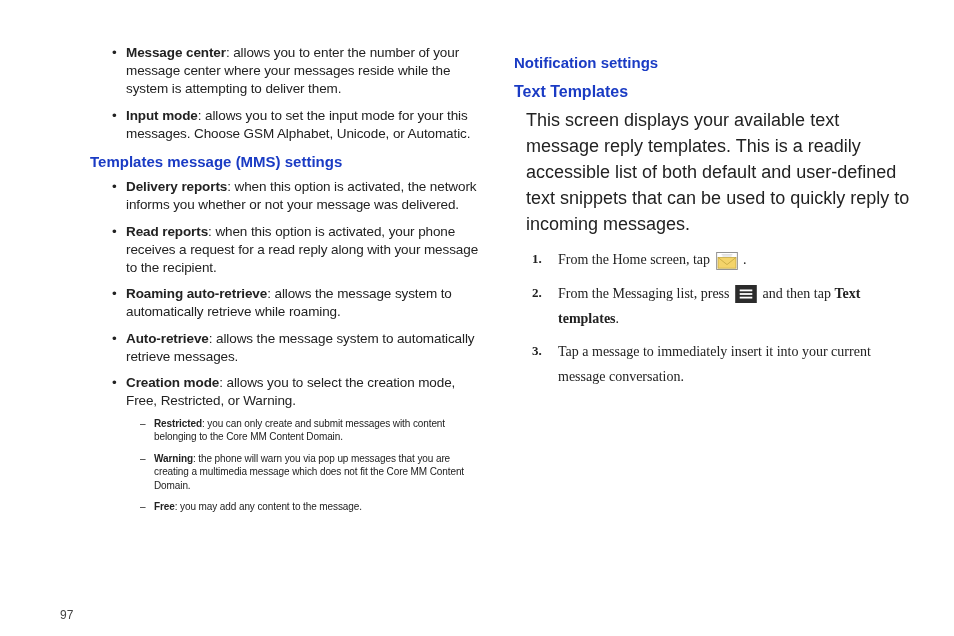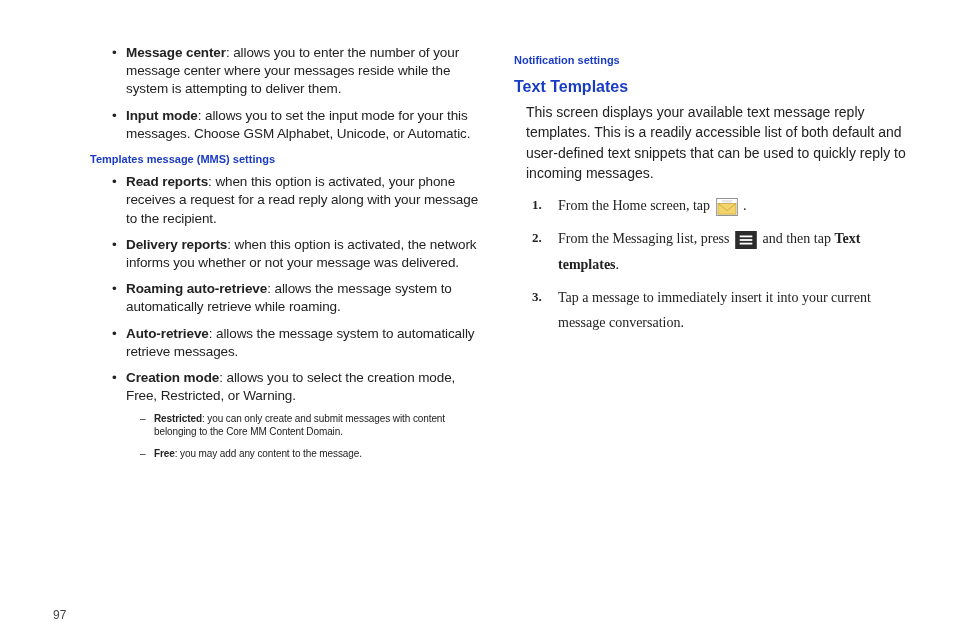--- a/index.html
+++ b/index.html
@@ -22,21 +22,21 @@
   }
   .col {
     flex: 1;
     padding: 0 14px;
     box-sizing: border-box;
   }
   .col.left { padding-left: 60px; }
   .blue-sub {
     color: #1a3bc4;
     font-weight: bold;
-    font-size: 11px;
+    font-size: 15px;
     margin: 10px 0 8px 0;
   }
   .blue-head {
     color: #1a3bc4;
     font-weight: bold;
     font-size: 16px;
     margin: 12px 0 6px 0;
   }
   ul.bullets {
     list-style: none;
@@ -71,21 +71,21 @@
     padding-left: 12px;
   }
   ul.dash > li::before {
     content: "–";
     position: absolute;
     left: -2px;
     top: 0;
   }
   .cond { font-stretch: condensed; letter-spacing: -0.1px; }
   .para {
-    font-size: 14px;
+    font-size: 18px;
     line-height: 1.45;
     margin: 0 0 10px 12px;
   }
   ol.steps {
     list-style: none;
     margin: 0 0 0 24px;
     padding: 0;
     counter-reset: step;
     font-family: Liberation Serif, serif;
   }
@@ -115,47 +115,48 @@
   .icon-menu {
     display: inline-block;
     width: 22px;
     height: 18px;
     vertical-align: middle;
     margin: 0 2px;
   }
   .pagenum {
     position: absolute;
     bottom: 14px;
-    left: 53px;
+    left: 60px;
     font-size: 12px;
     color: #444;
   }
   strong { font-weight: bold; }
 </style>
 </head>
 <body>
 
 <div class="page">
 
   <div class="col left">
     <ul class="bullets cond">
       <li><strong>Message center</strong><span>: allows you to enter the number of your message center where your messages reside while the system is attempting to deliver them.</span></li>
       <li><strong>Input mode</strong><span>: allows you to set the input mode for your this messages. Choose GSM Alphabet, Unicode, or Automatic.</span></li>
     </ul>
 
     <div class="blue-sub">Templates message (MMS) settings</div>
 
     <ul class="bullets cond">
+      <li><strong>Delivery reports</strong><span>: when this option is activated, the network informs you whether or not your message was delivered.</span></li>
       <li><strong>Read reports</strong><span>: when this option is activated, your phone receives a request for a read reply along with your message to the recipient.</span></li>
-      <li><strong>Delivery reports</strong><span>: when this option is activated, the network informs you whether or not your message was delivered.</span></li>
       <li><strong>Roaming auto-retrieve</strong><span>: allows the message system to automatically retrieve while roaming.</span></li>
       <li><strong>Auto-retrieve</strong><span>: allows the message system to automatically retrieve messages.</span></li>
       <li><strong>Creation mode</strong><span>: allows you to select the creation mode, Free, Restricted, or Warning.</span>
         <ul class="dash cond">
           <li><strong>Restricted</strong><span>: you can only create and submit messages with content belonging to the Core MM Content Domain.</span></li>
+          <li><strong>Warning</strong><span>: the phone will warn you via pop up messages that you are creating a multimedia message which does not fit the Core MM Content Domain.</span></li>
           <li><strong>Free</strong><span>: you may add any content to the message.</span></li>
         </ul>
       </li>
     </ul>
   </div>
 
   <div class="col">
     <div class="blue-sub">Notification settings</div>
 
 

